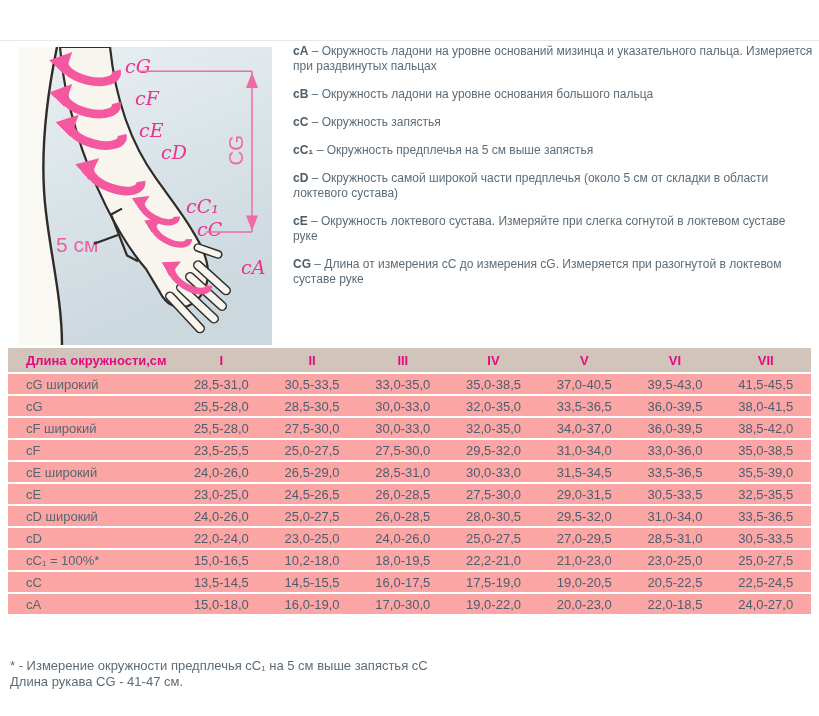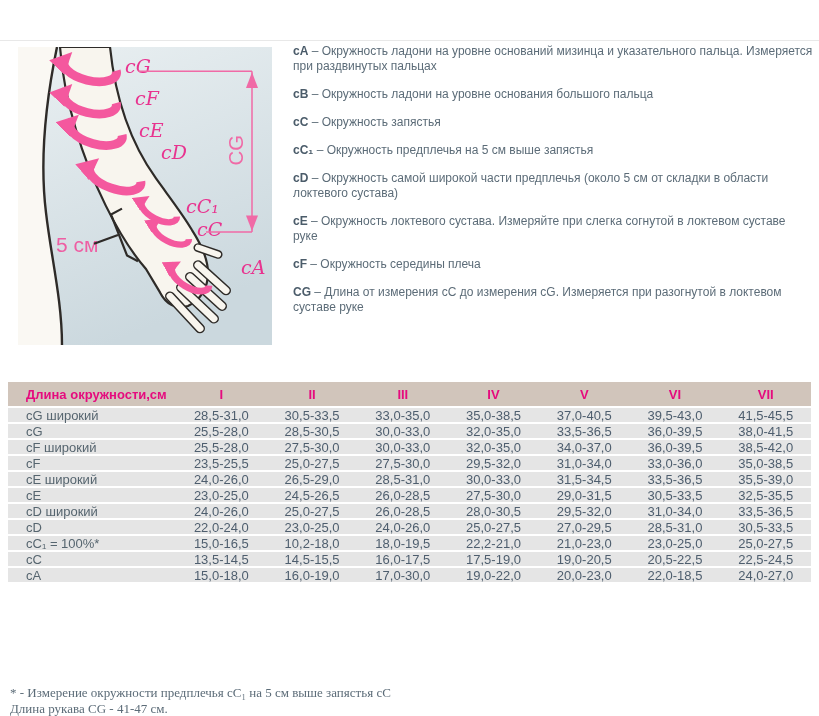--- a/index.html
+++ b/index.html
@@ -11,30 +11,30 @@
 
   
   .illustration{position:absolute;left:18px;top:47px;width:254px;height:298px;}
 
   
   .descriptions{position:absolute;left:293px;top:44px;width:520px;}
   .desc-item{font-size:12px;line-height:15px;color:#5c6c78;margin-bottom:13px;}
   .desc-item .term{font-weight:bold;color:#4b5c6a;}
 
   
-  .size-table{position:absolute;left:8px;top:382px;width:803px;}
-  .t-row{display:flex;align-items:center;height:14px;margin-bottom:2px;background:#e5e5e5;}
+  .size-table{position:absolute;left:8px;top:348px;width:803px;}
+  .t-row{display:flex;align-items:center;height:20px;margin-bottom:2px;background:#fca5a5;}
   .t-row.head{height:24px;background:#d1c5bb;}
   .t-label{width:150px;padding-left:18px;font-size:13px;color:#56656f;flex:none;white-space:nowrap;}
   .t-row.head .t-label{color:#e50b7e;font-weight:bold;}
   .cell{flex:1;text-align:center;font-size:13px;color:#4e5e6e;}
   .t-row.head .cell{color:#e50b7e;font-weight:bold;}
 
   
-  .footnotes{position:absolute;left:10px;top:685px;width:790px;font-family:Liberation Serif, serif;}
+  .footnotes{position:absolute;left:10px;top:658px;width:790px;}
   .footnote{font-size:13px;color:#5c6c78;line-height:15px;}
   .footnote + .footnote{margin-top:1px;}
 </style>
 </head>
 <body>
 
 <div class="top-separator"></div>
 
 <div class="illustration">
 <svg width="254" height="298" viewBox="0 0 254 306" preserveAspectRatio="none">
@@ -141,24 +141,20 @@
   </div>
     <div class="desc-item">
     <span class="term">cD</span>
     <span>– Окружность самой широкой части предплечья (около 5 см от складки в области локтевого сустава)</span>
   </div>
     <div class="desc-item">
     <span class="term">cE</span>
     <span>– Окружность локтевого сустава. Измеряйте при слегка согнутой в локтевом суставе руке</span>
   </div>
     <div class="desc-item">
-    <span class="term">cF</span>
-    <span>– Окружность середины плеча</span>
-  </div>
-    <div class="desc-item">
     <span class="term">CG</span>
     <span>– Длина от измерения cC до измерения cG. Измеряется при разогнутой в локтевом суставе руке</span>
   </div>
   </div>
 
 <div class="size-table">
   <div class="t-row head">
     <div class="t-label">Длина окружности,см</div>
     <div class="cell">I</div>
     <div class="cell">II</div>

